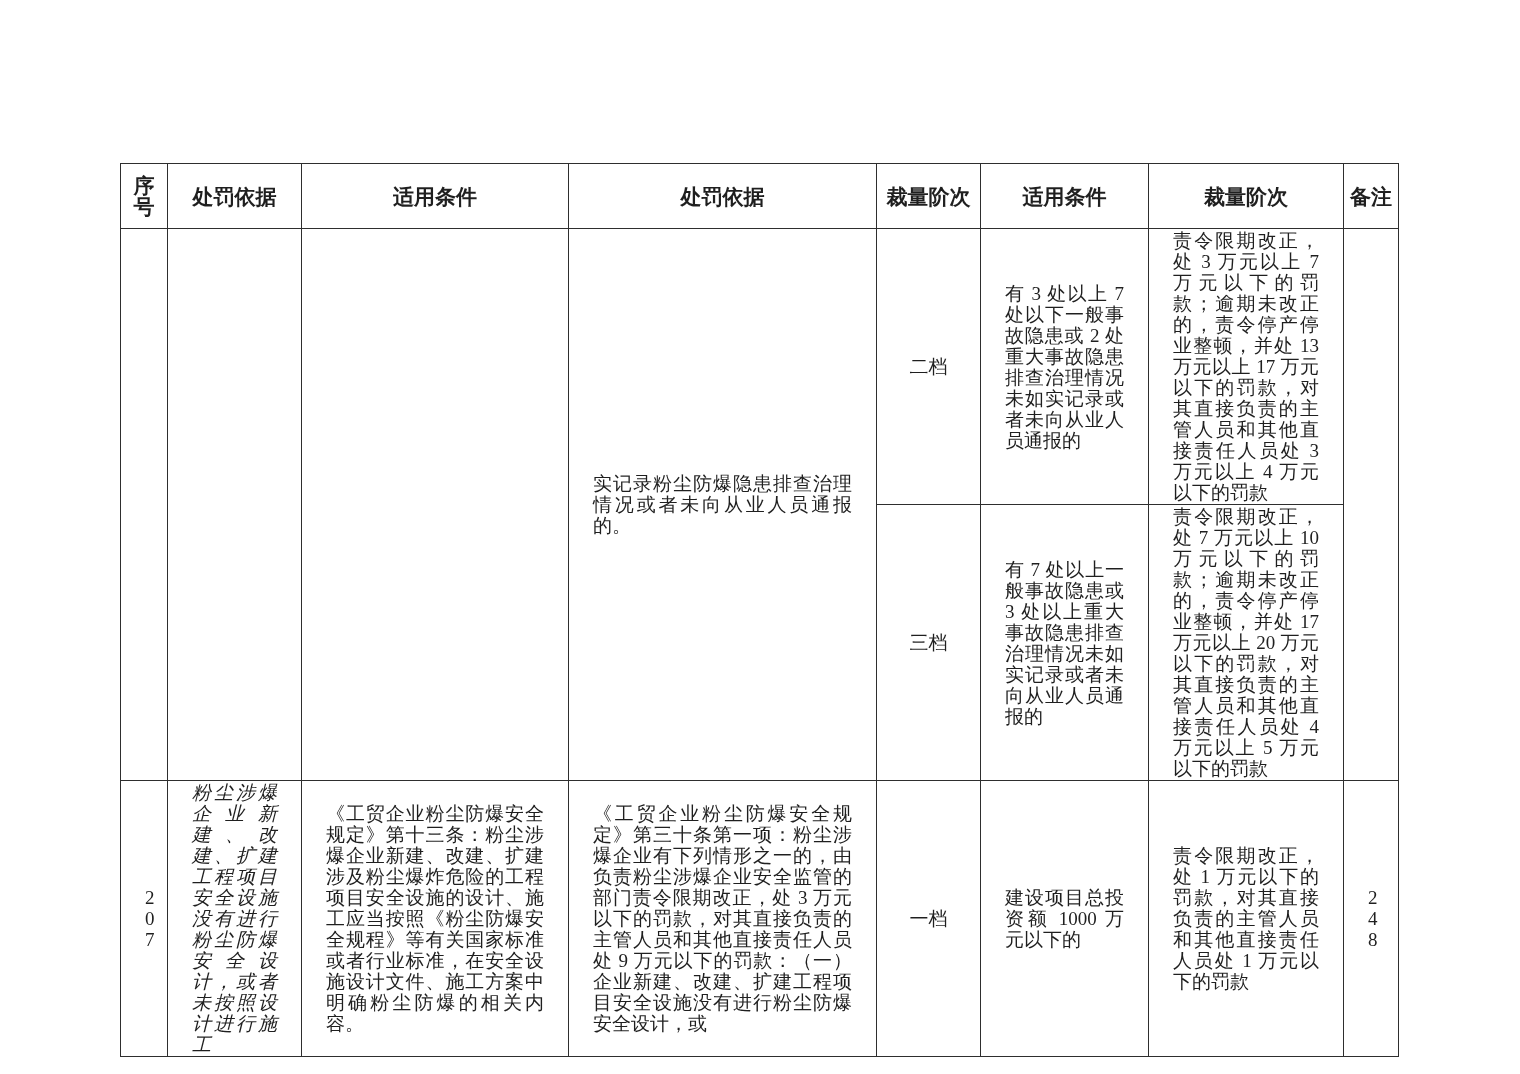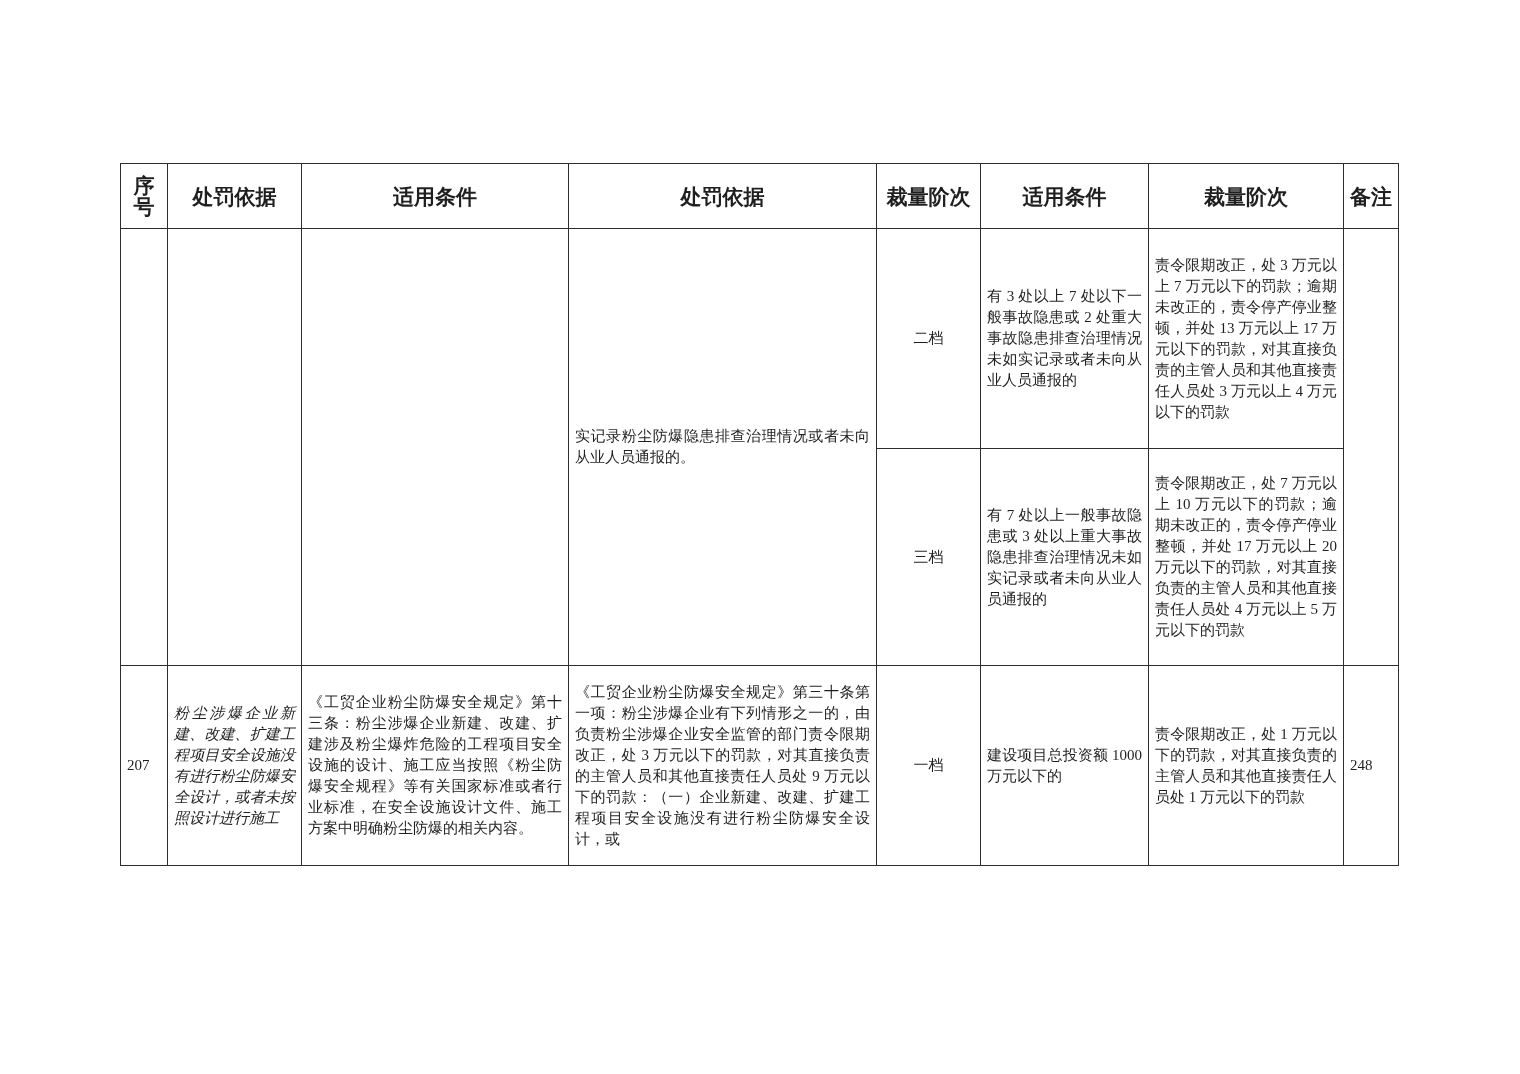--- a/index.html
+++ b/index.html
@@ -17,23 +17,23 @@
   table.doc-table {
     position: absolute;
     left: 120px;
     top: 163px;
     border-collapse: collapse;
     table-layout: fixed;
     width: 1278px;
   }
   .doc-table td, .doc-table th {
     border: 1.5px solid #2e2e2e;
-    font-size: 15px;
+    font-size: 19px;
     line-height: 21px;
-    padding: 1px 6px;
+    padding: 1px 24px;
     vertical-align: middle;
     overflow: hidden;
     word-break: break-all;
   }
   .doc-table th {
     font-family: "Liberation Sans", "DejaVu Sans", sans-serif;
     font-weight: bold;
     font-size: 21px;
     text-align: center;
     vertical-align: middle;

